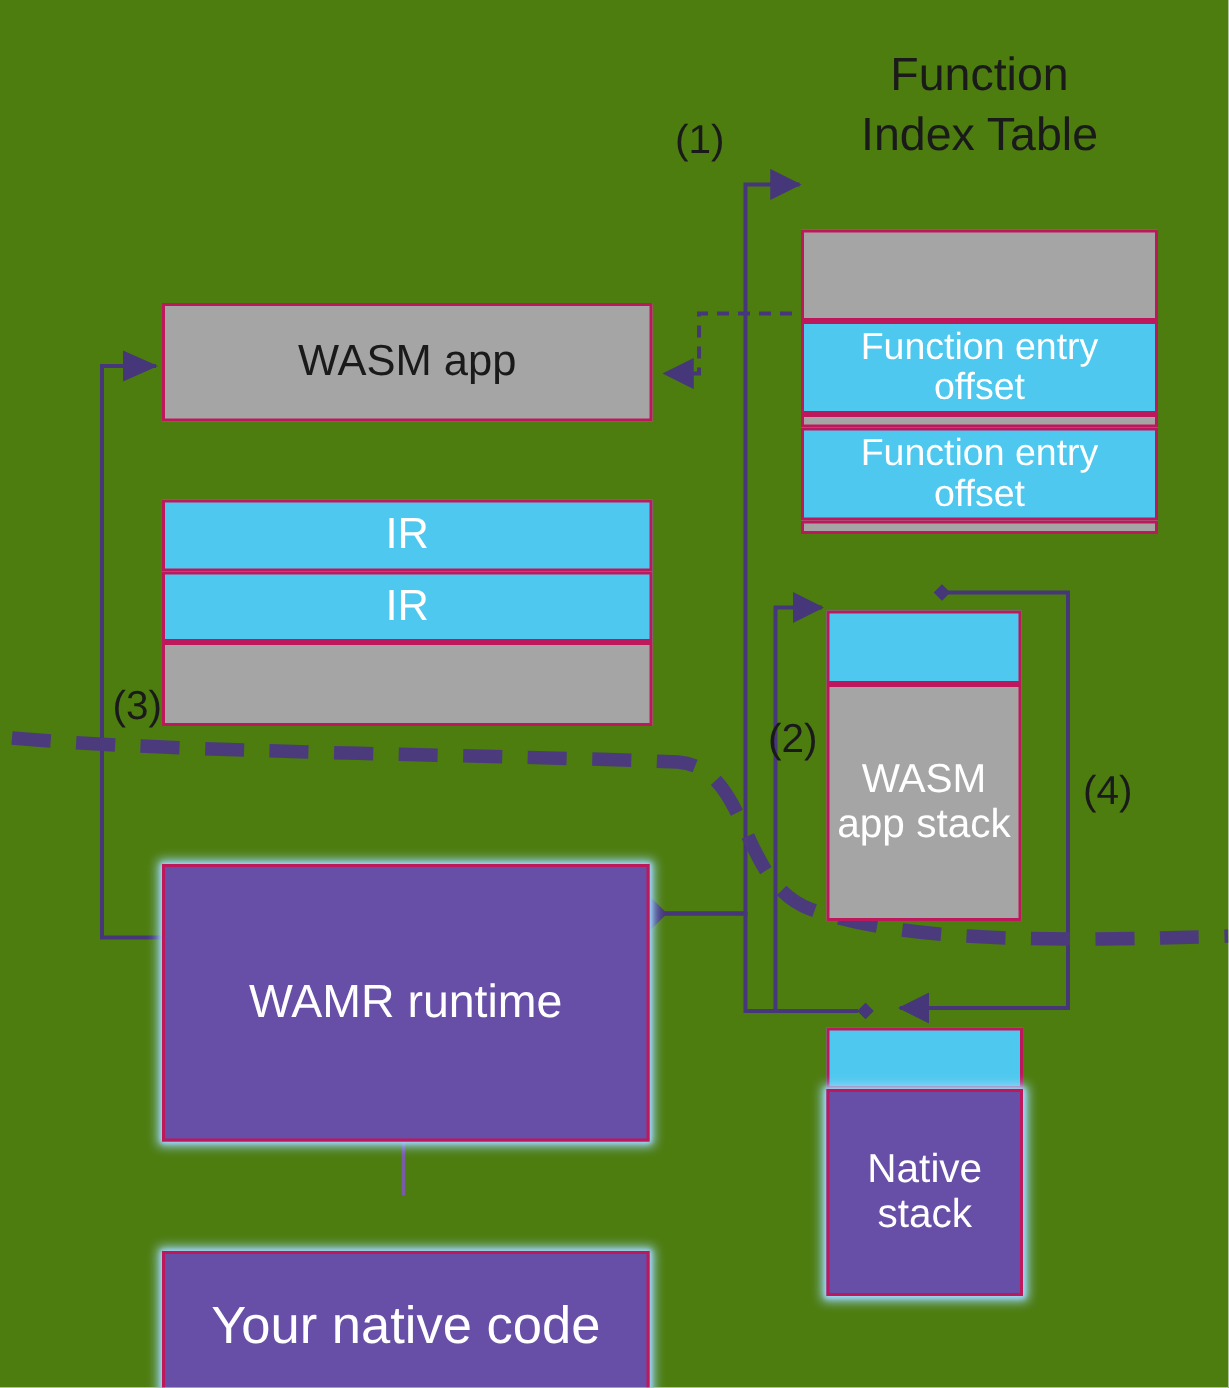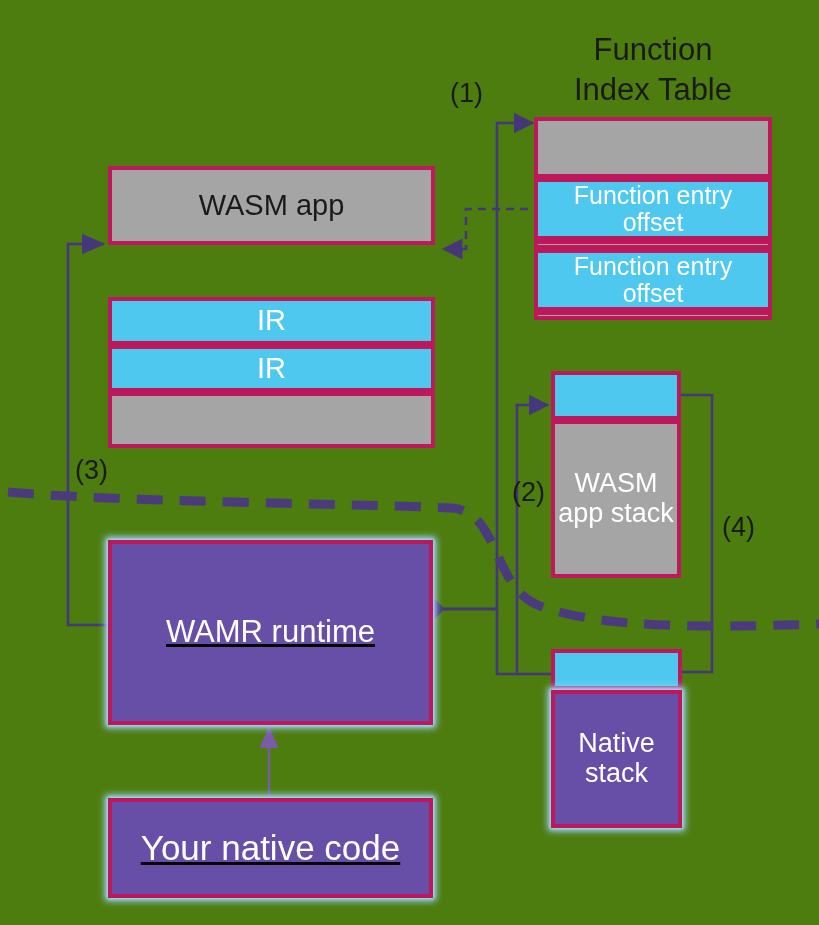--- a/index.html
+++ b/index.html
@@ -26,35 +26,34 @@
     pointer-events: none;
   }
   .box {
     position: absolute;
     box-sizing: border-box;
     display: flex;
     align-items: center;
     justify-content: center;
     text-align: center;
     line-height: 1.12;
-    text-decoration: underline;
   }
   .seg {
     position: absolute;
     box-sizing: border-box;
     display: flex;
     align-items: center;
     justify-content: center;
     text-align: center;
     line-height: 1.1;
   }
   .gray   { background: #a5a5a5; }
   .cyan   { background: #4ec8ef; }
   .purple { background: #674ea7; }
-  .bord   { border: 4px solid #be185d; }
+  .bord   { border: 2px solid #be185d; margin-top: 36px; }
   .glow   { box-shadow: 0 0 7px 3px #9bd3f7, 0 0 3px 1px #aadcf9; }
   .wt { color: #ffffff; }
   .bk { color: #1a1a1a; }
   .lbl {
     position: absolute;
     color: #1a1a1a;
     font-size: 27px;
     white-space: nowrap;
   }
   .title {

